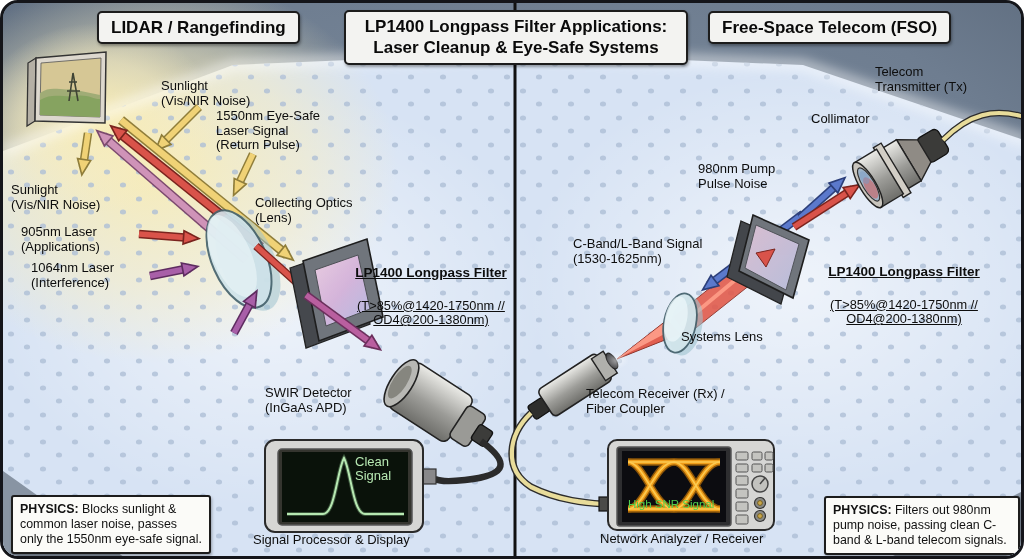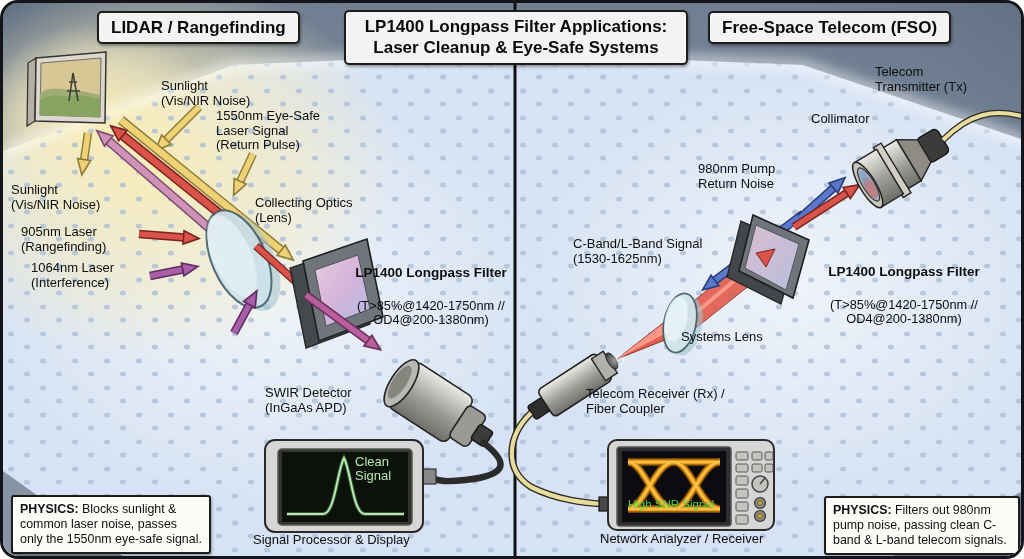--- a/index.html
+++ b/index.html
@@ -8,21 +8,21 @@
   #art{position:absolute;left:0;top:0;}
   .lbl{position:absolute;color:#0d0d0d;font-size:13px;line-height:1.13;
        white-space:pre-line;z-index:5;}
   .titlebox{position:absolute;background:#f3f3f1;border:2px solid #1c1c1c;border-radius:5px;
        color:#0a0a0a;font-weight:bold;font-size:17px;line-height:1.25;text-align:center;
        padding:4px 12px;z-index:6;box-shadow:1px 2px 3px rgba(0,0,0,.35);white-space:pre-line;}
   .physics{position:absolute;background:#fbfbf8;border:2px solid #1c1c1c;border-radius:3px;
        color:#111;font-size:12.4px;line-height:1.2;padding:5px 7px;z-index:6;text-align:left;
        box-shadow:1px 2px 3px rgba(0,0,0,.3);}
   .physics b{font-weight:bold;}
-  .filterlbl{position:absolute;z-index:5;text-align:center;color:#0d0d0d;white-space:pre-line;}
+  .filterlbl{position:absolute;z-index:5;text-align:center;color:#0d0d0d;white-space:pre-line;text-decoration:underline;}
   .filterlbl .fname{font-weight:bold;font-size:13.5px;line-height:1.15;}
   .filterlbl .fspec{font-size:12.8px;line-height:1.15;}
   .screen-green{position:absolute;color:#b7e8b2;font-size:13px;line-height:1.1;z-index:5;
        white-space:pre-line;text-align:left;}
   .snr-green{position:absolute;color:#4fd04f;font-size:11.5px;z-index:5;white-space:pre;}
 </style>
 </head>
 <body>
 
 <div id="stage">
@@ -264,42 +264,42 @@
 <div class="titlebox" style="left:705px;top:8px;">Free-Space Telecom (FSO)</div>
 
 <div class="lbl" style="left:158px;top:76px;width:148px;">Sunlight
 (Vis/NIR Noise)</div>
 <div class="lbl" style="left:213px;top:106px;width:148px;">1550nm Eye-Safe
 Laser Signal
 (Return Pulse)</div>
 <div class="lbl" style="left:8px;top:180px;width:148px;">Sunlight
 (Vis/NIR Noise)</div>
 <div class="lbl" style="left:18px;top:222px;width:150px;">905nm Laser
-(Rangefinding)</div>
+(Applications)</div>
 <div class="lbl" style="left:28px;top:258px;width:155px;">1064nm Laser
 (Interference)</div>
 <div class="lbl" style="left:252px;top:193px;width:145px;">Collecting Optics
 (Lens)</div>
 <div class="filterlbl" style="left:338px;top:244px;width:180px;">
   <div class="fname">LP1400 Longpass Filter</div>
   <div class="fspec">(T&gt;85%@1420-1750nm //
 OD4@200-1380nm)</div>
 </div>
 <div class="lbl" style="left:262px;top:383px;width:145px;">SWIR Detector
 (InGaAs APD)</div>
 <div class="screen-green" style="left:352px;top:452px;">Clean
 Signal</div>
 <div class="lbl" style="left:250px;top:530px;width:182px;">Signal Processor &amp; Display</div>
 <div class="physics" style="left:8px;top:492px;width:182px;"><b>PHYSICS:</b><span> Blocks sunlight &amp; common laser noise, passes only the 1550nm eye-safe signal.</span></div>
 
 <div class="lbl" style="left:872px;top:62px;width:148px;">Telecom
 Transmitter (Tx)</div>
 <div class="lbl" style="left:808px;top:109px;width:125px;">Collimator</div>
 <div class="lbl" style="left:695px;top:159px;width:143px;">980nm Pump
-Return Noise</div>
+Pulse Noise</div>
 <div class="lbl" style="left:570px;top:234px;width:188px;">C-Band/L-Band Signal
 (1530-1625nm)</div>
 <div class="filterlbl" style="left:810px;top:243px;width:182px;">
   <div class="fname">LP1400 Longpass Filter</div>
   <div class="fspec">(T&gt;85%@1420-1750nm //
 OD4@200-1380nm)</div>
 </div>
 <div class="lbl" style="left:678px;top:327px;width:145px;">Systems Lens</div>
 <div class="lbl" style="left:583px;top:384px;width:185px;">Telecom Receiver (Rx) /
 Fiber Coupler</div>

